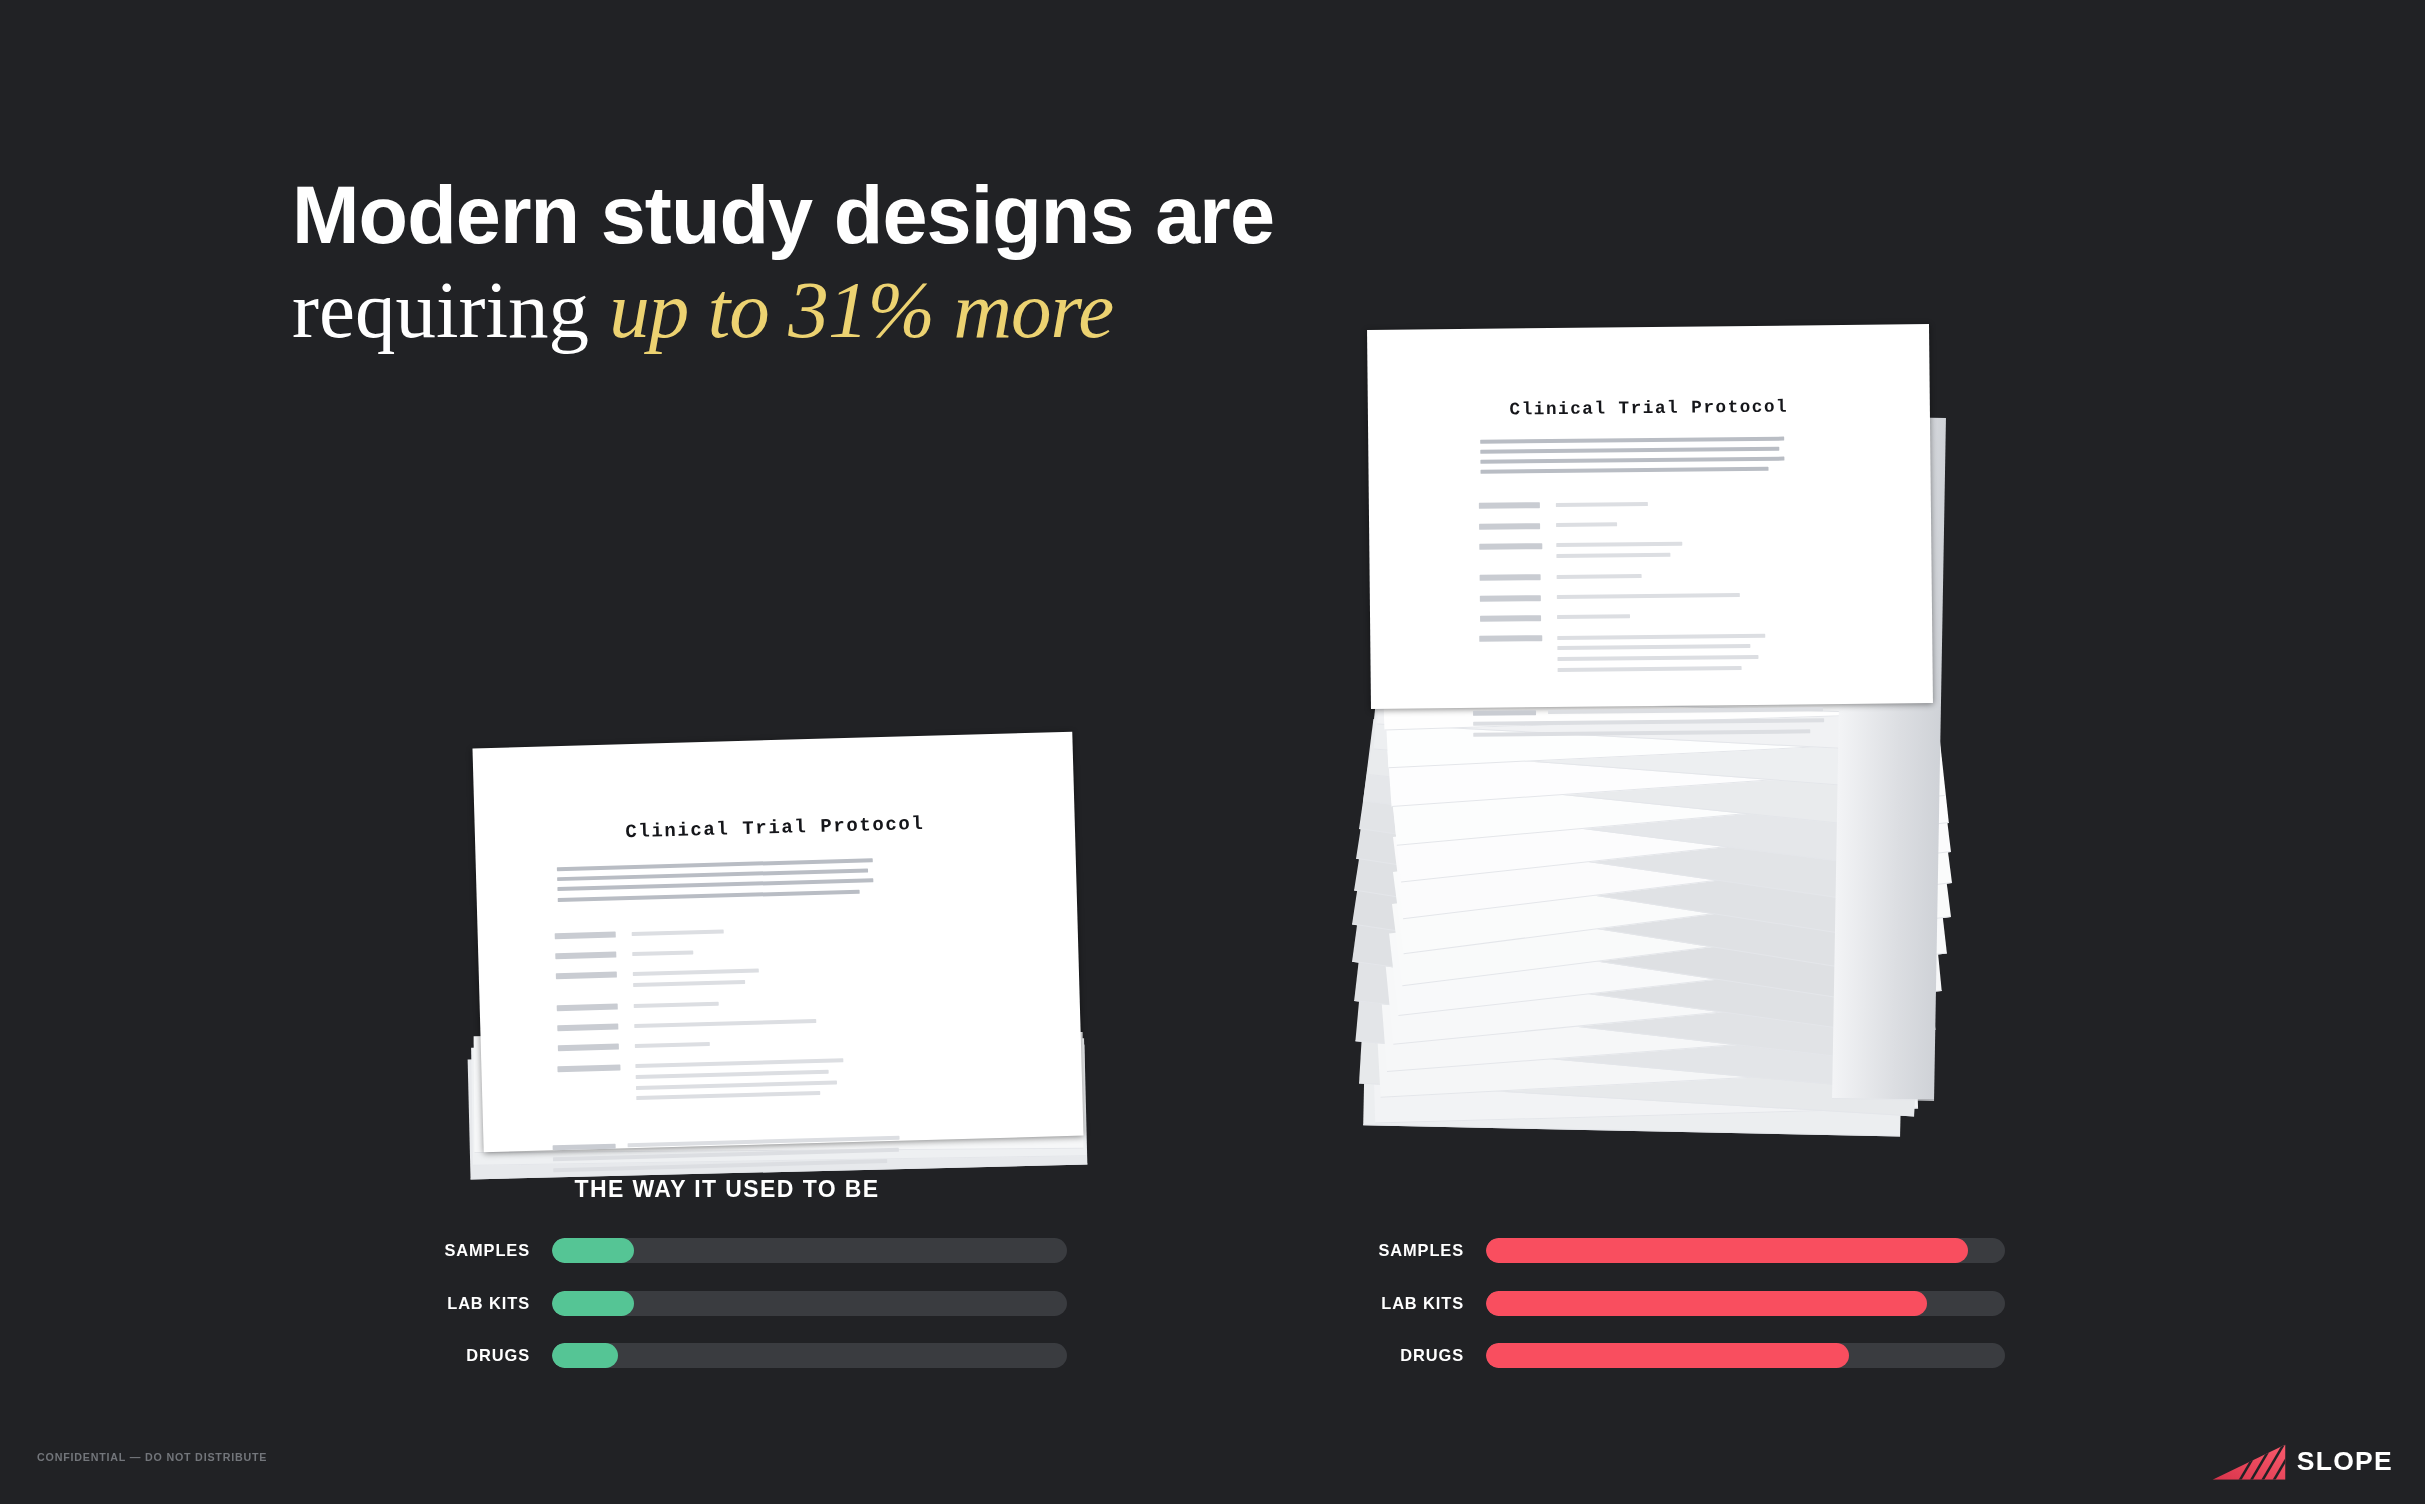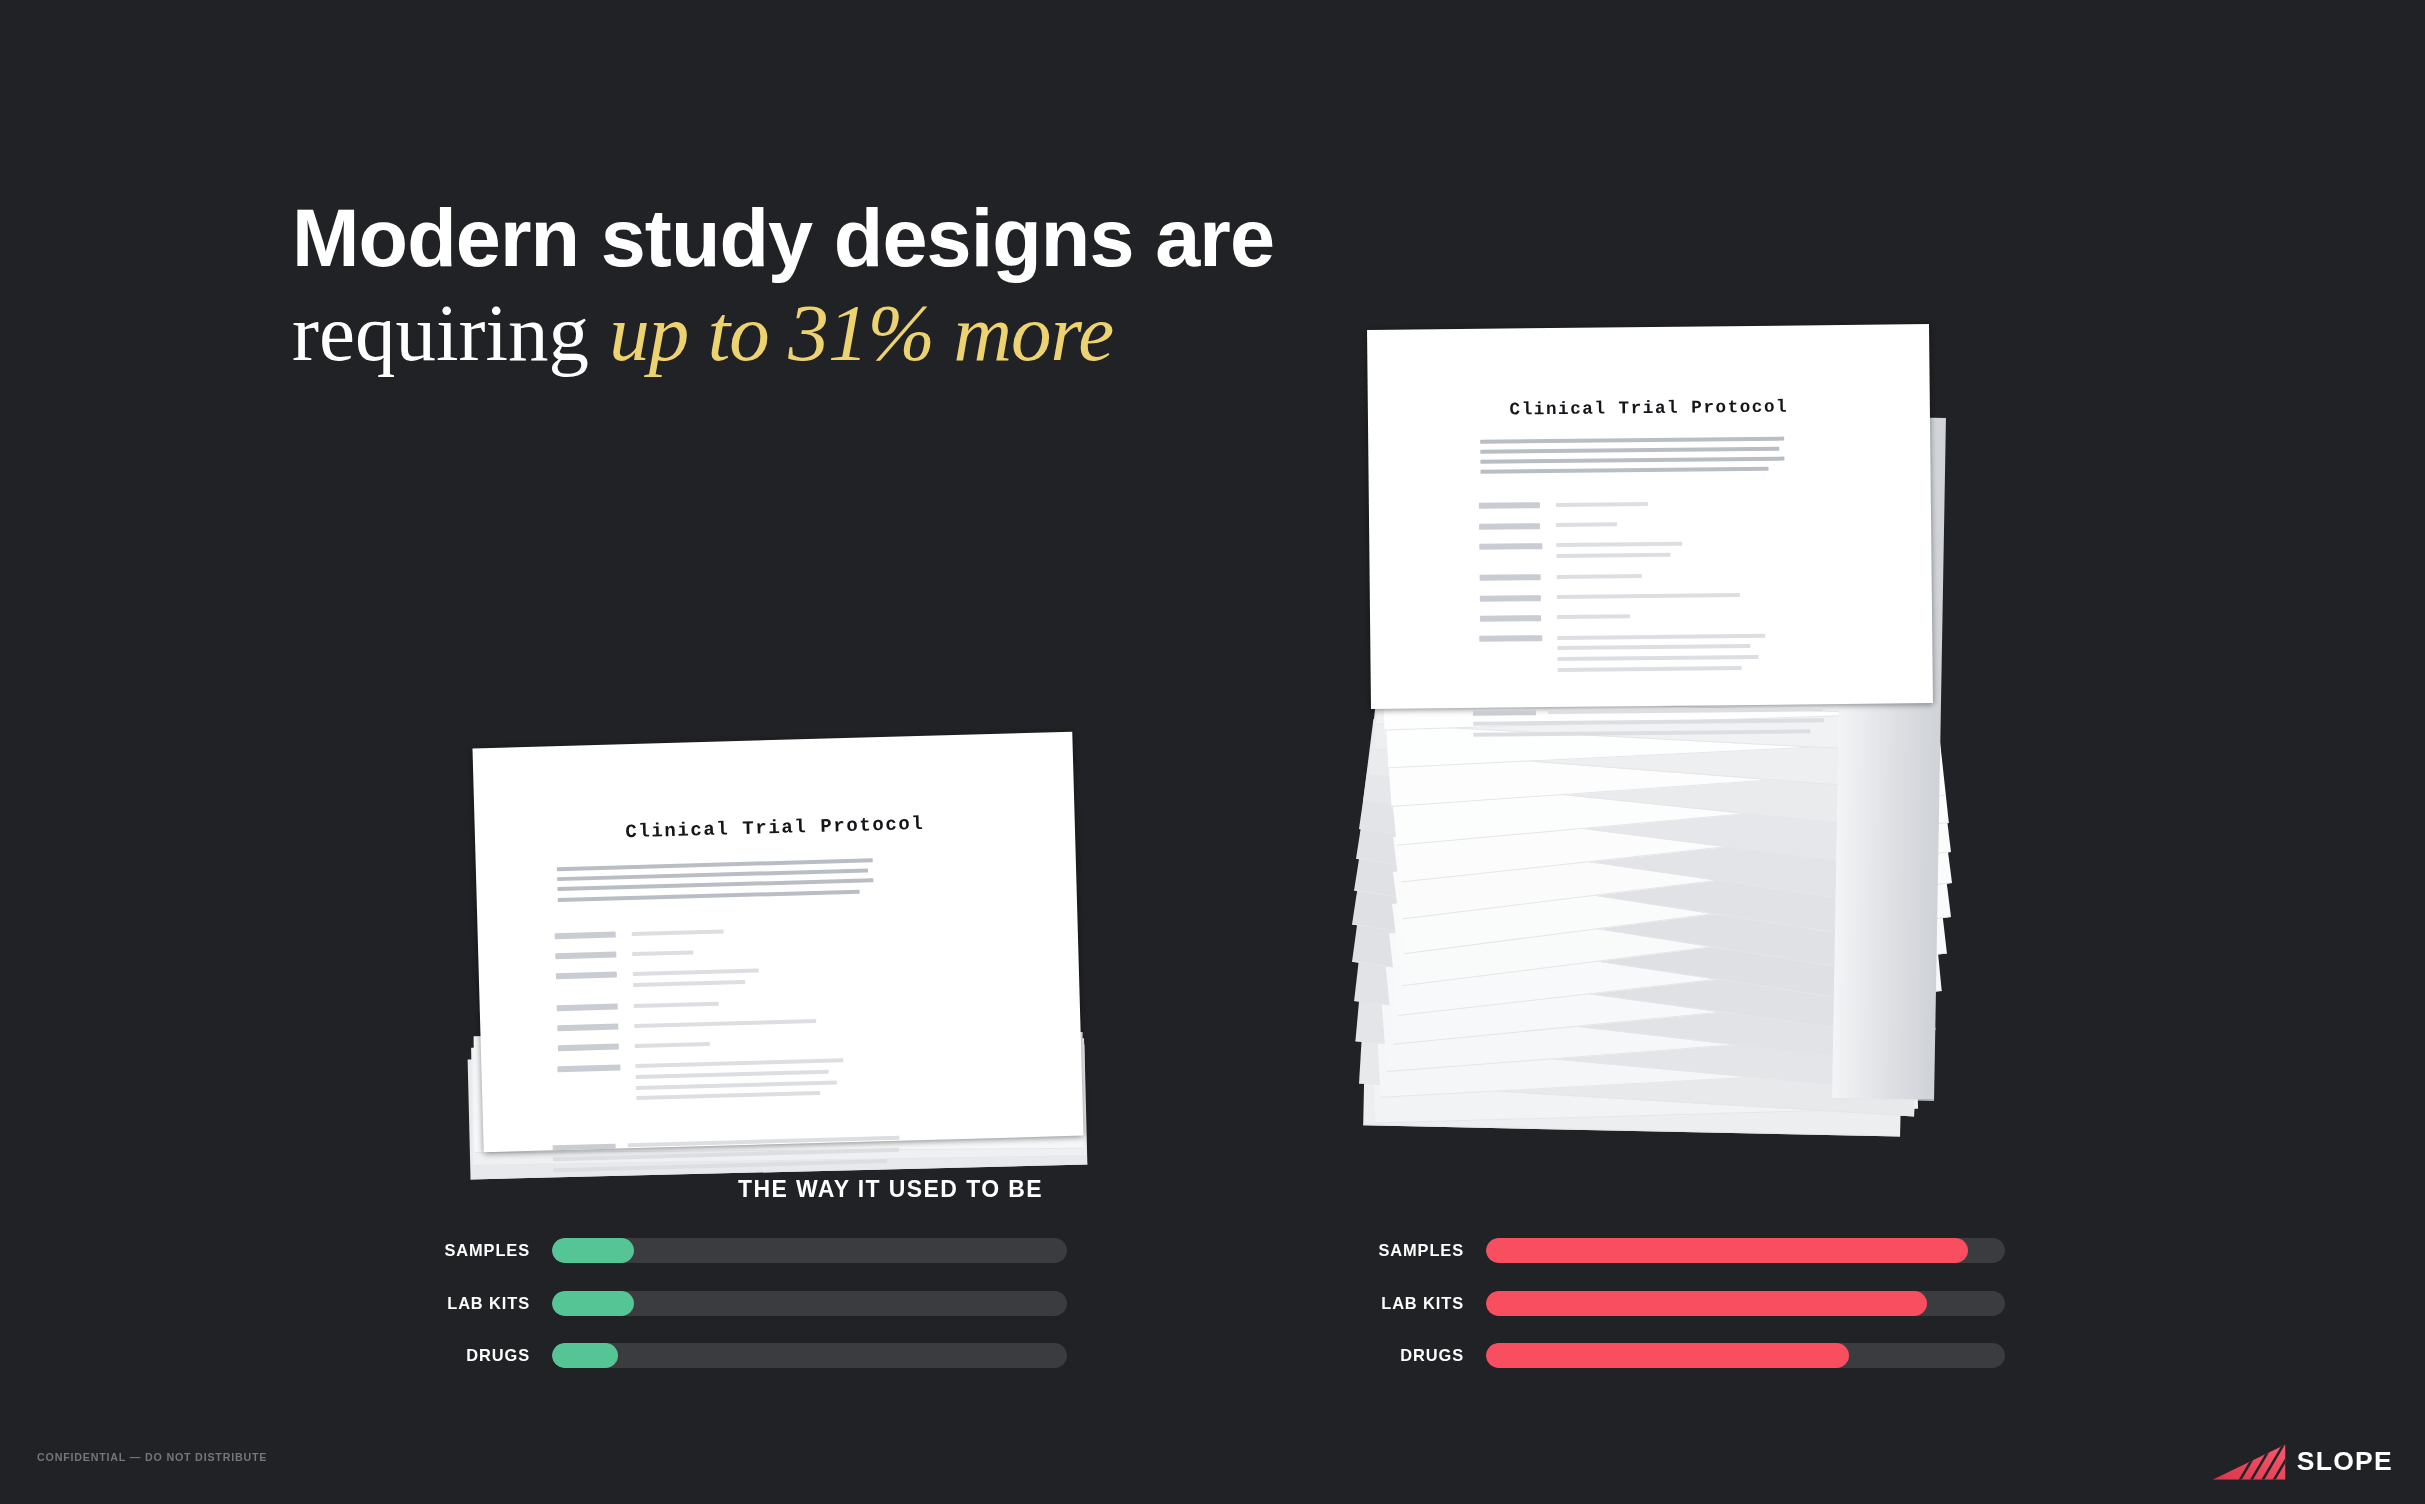--- a/index.html
+++ b/index.html
@@ -15,21 +15,20 @@
     overflow: hidden;
     font-family: "Liberation Sans", sans-serif;
   }
 
   
   #headline {
     position: absolute;
     left: 292px;
     top: 169px;
     width: 1023px;
-    margin-top: 23px;
   }
   .hl-line {
     font-size: 81px;
     line-height: 1.16;
     color: #ffffff;
     letter-spacing: -0.9px;
   }
   .hl-bold {
     font-weight: 700;
     font-family: "Liberation Sans", sans-serif;
@@ -71,21 +70,21 @@
   
   .blank {
     position: absolute;
     background: #ffffff;
     border-bottom: 0.6px solid #e4e6ea;
   }
 
   
   .caption {
     position: absolute;
-    text-align: right;
+    text-align: center;
     color: #ffffff;
     font-weight: 700;
     font-size: 23px;
     letter-spacing: 1.4px;
   }
 
   
   .metric-row {
     position: absolute;
     display: flex;

